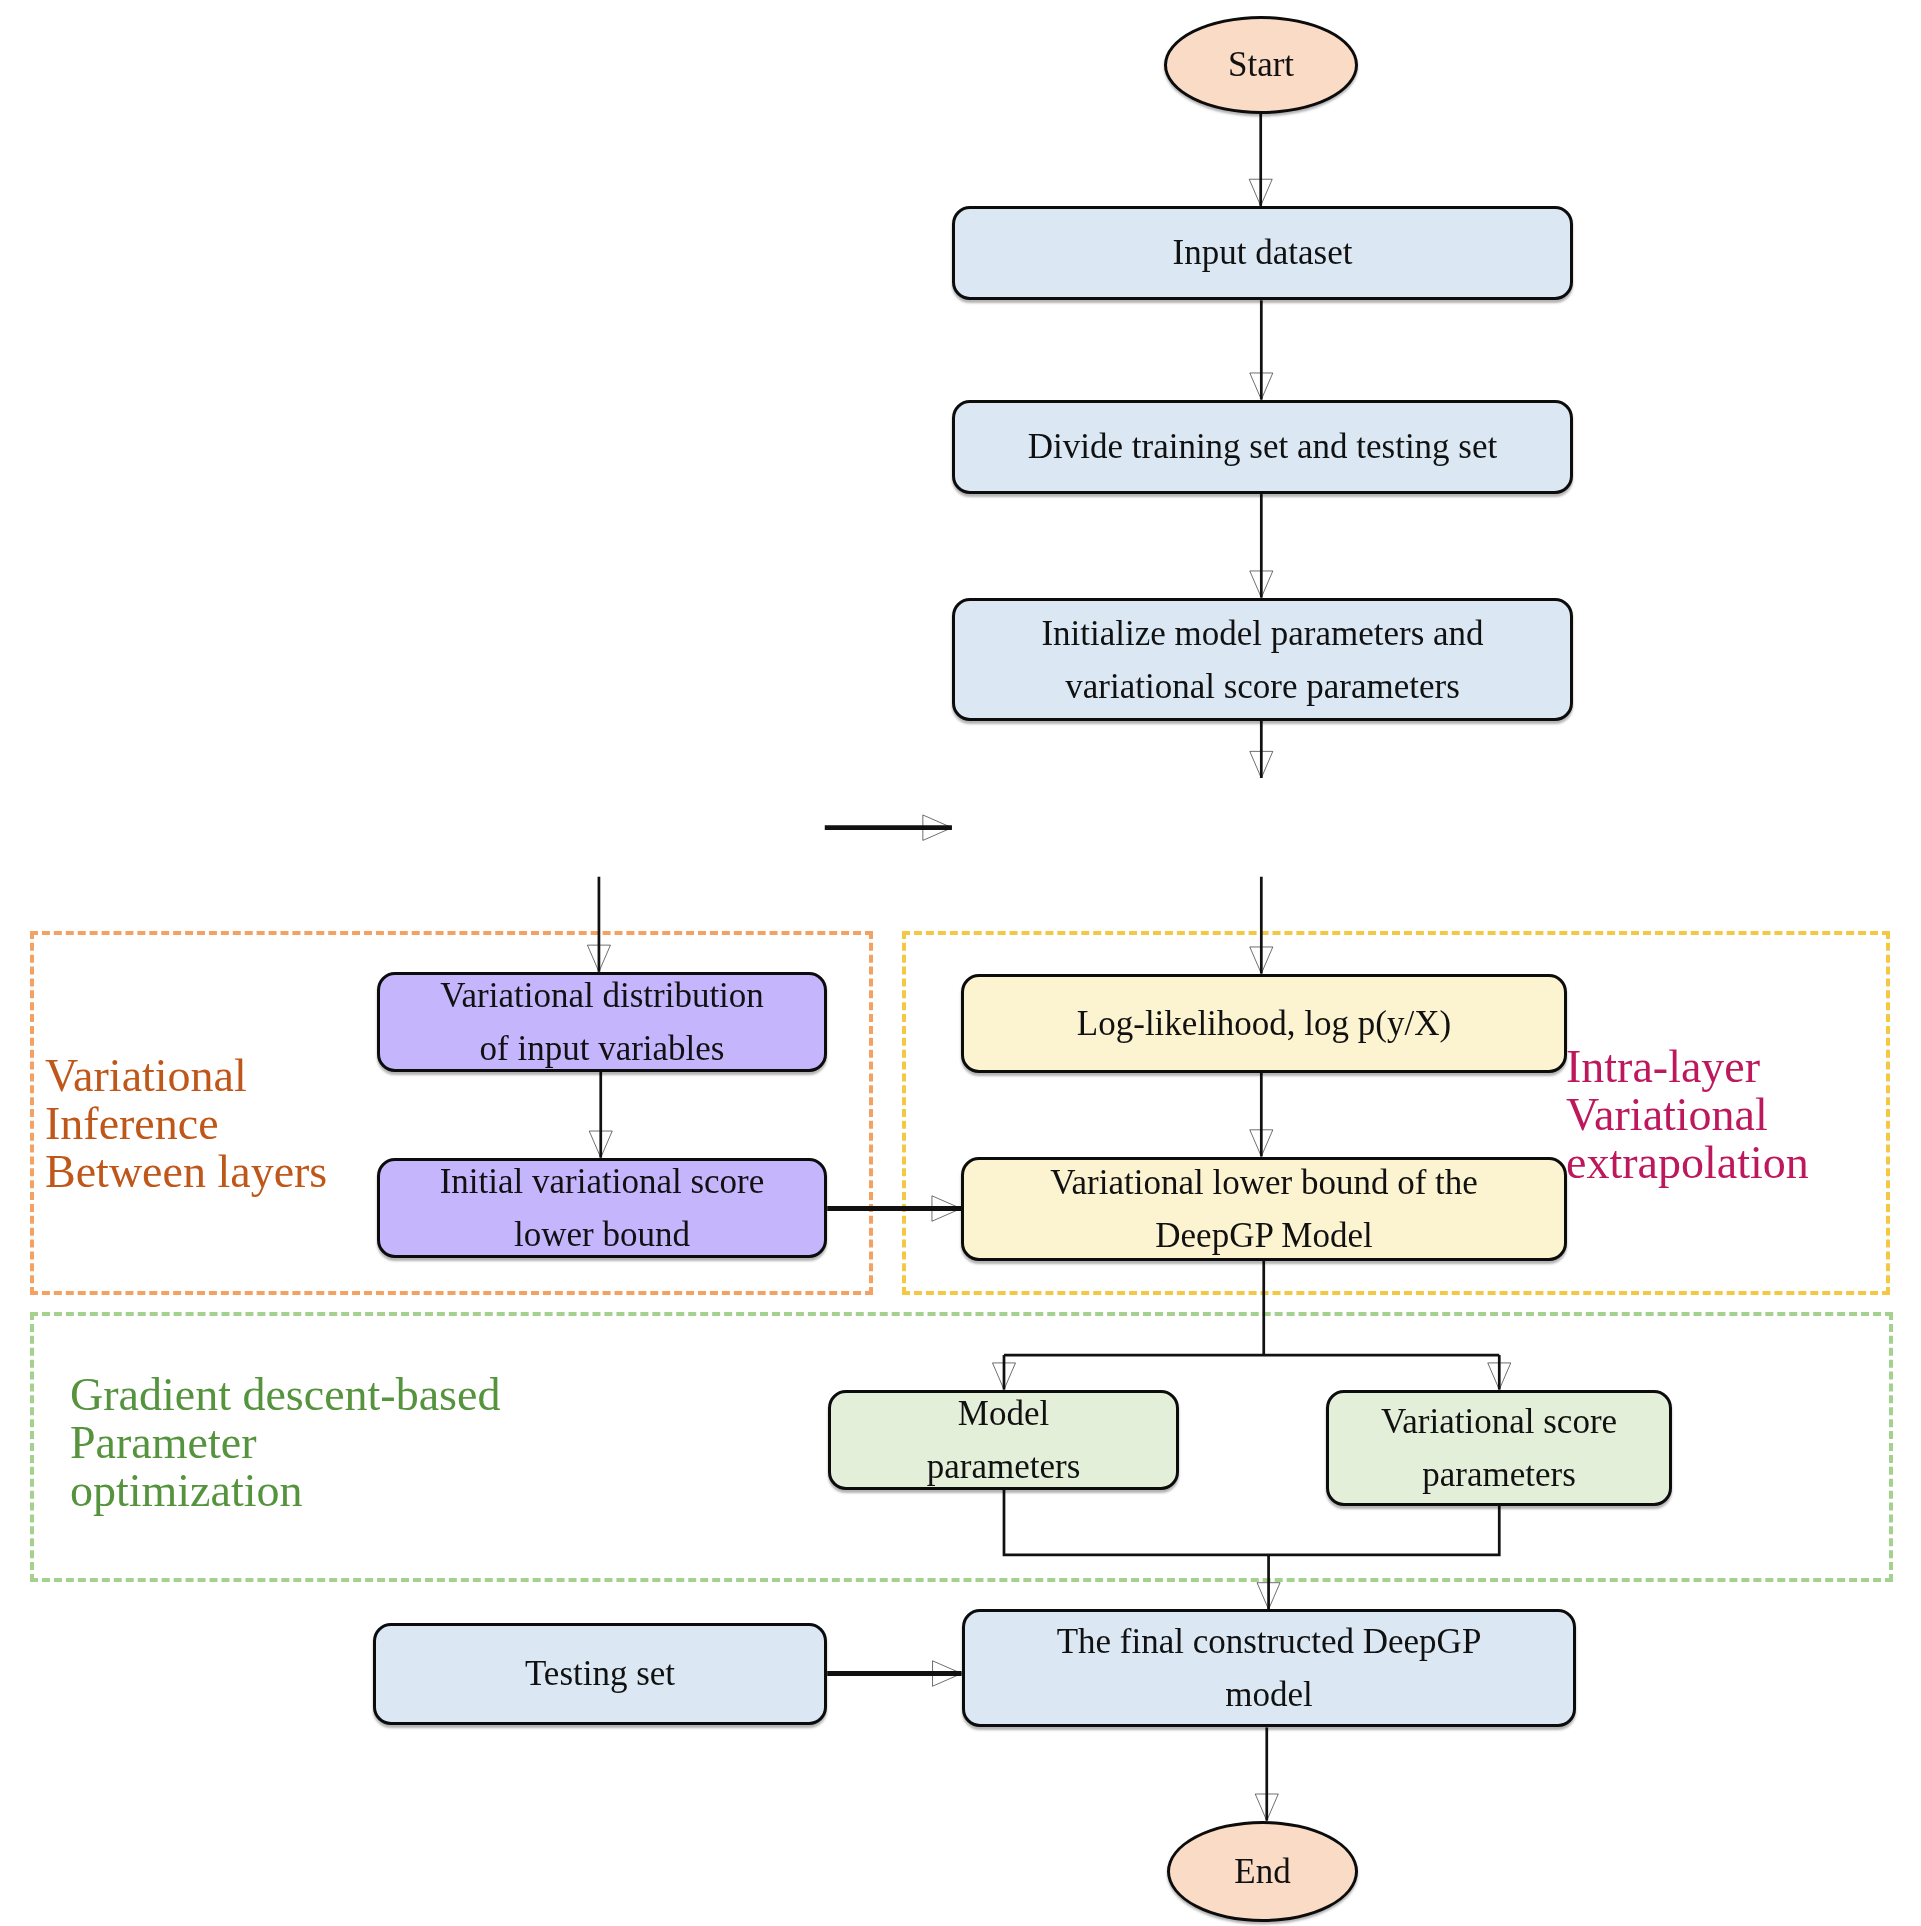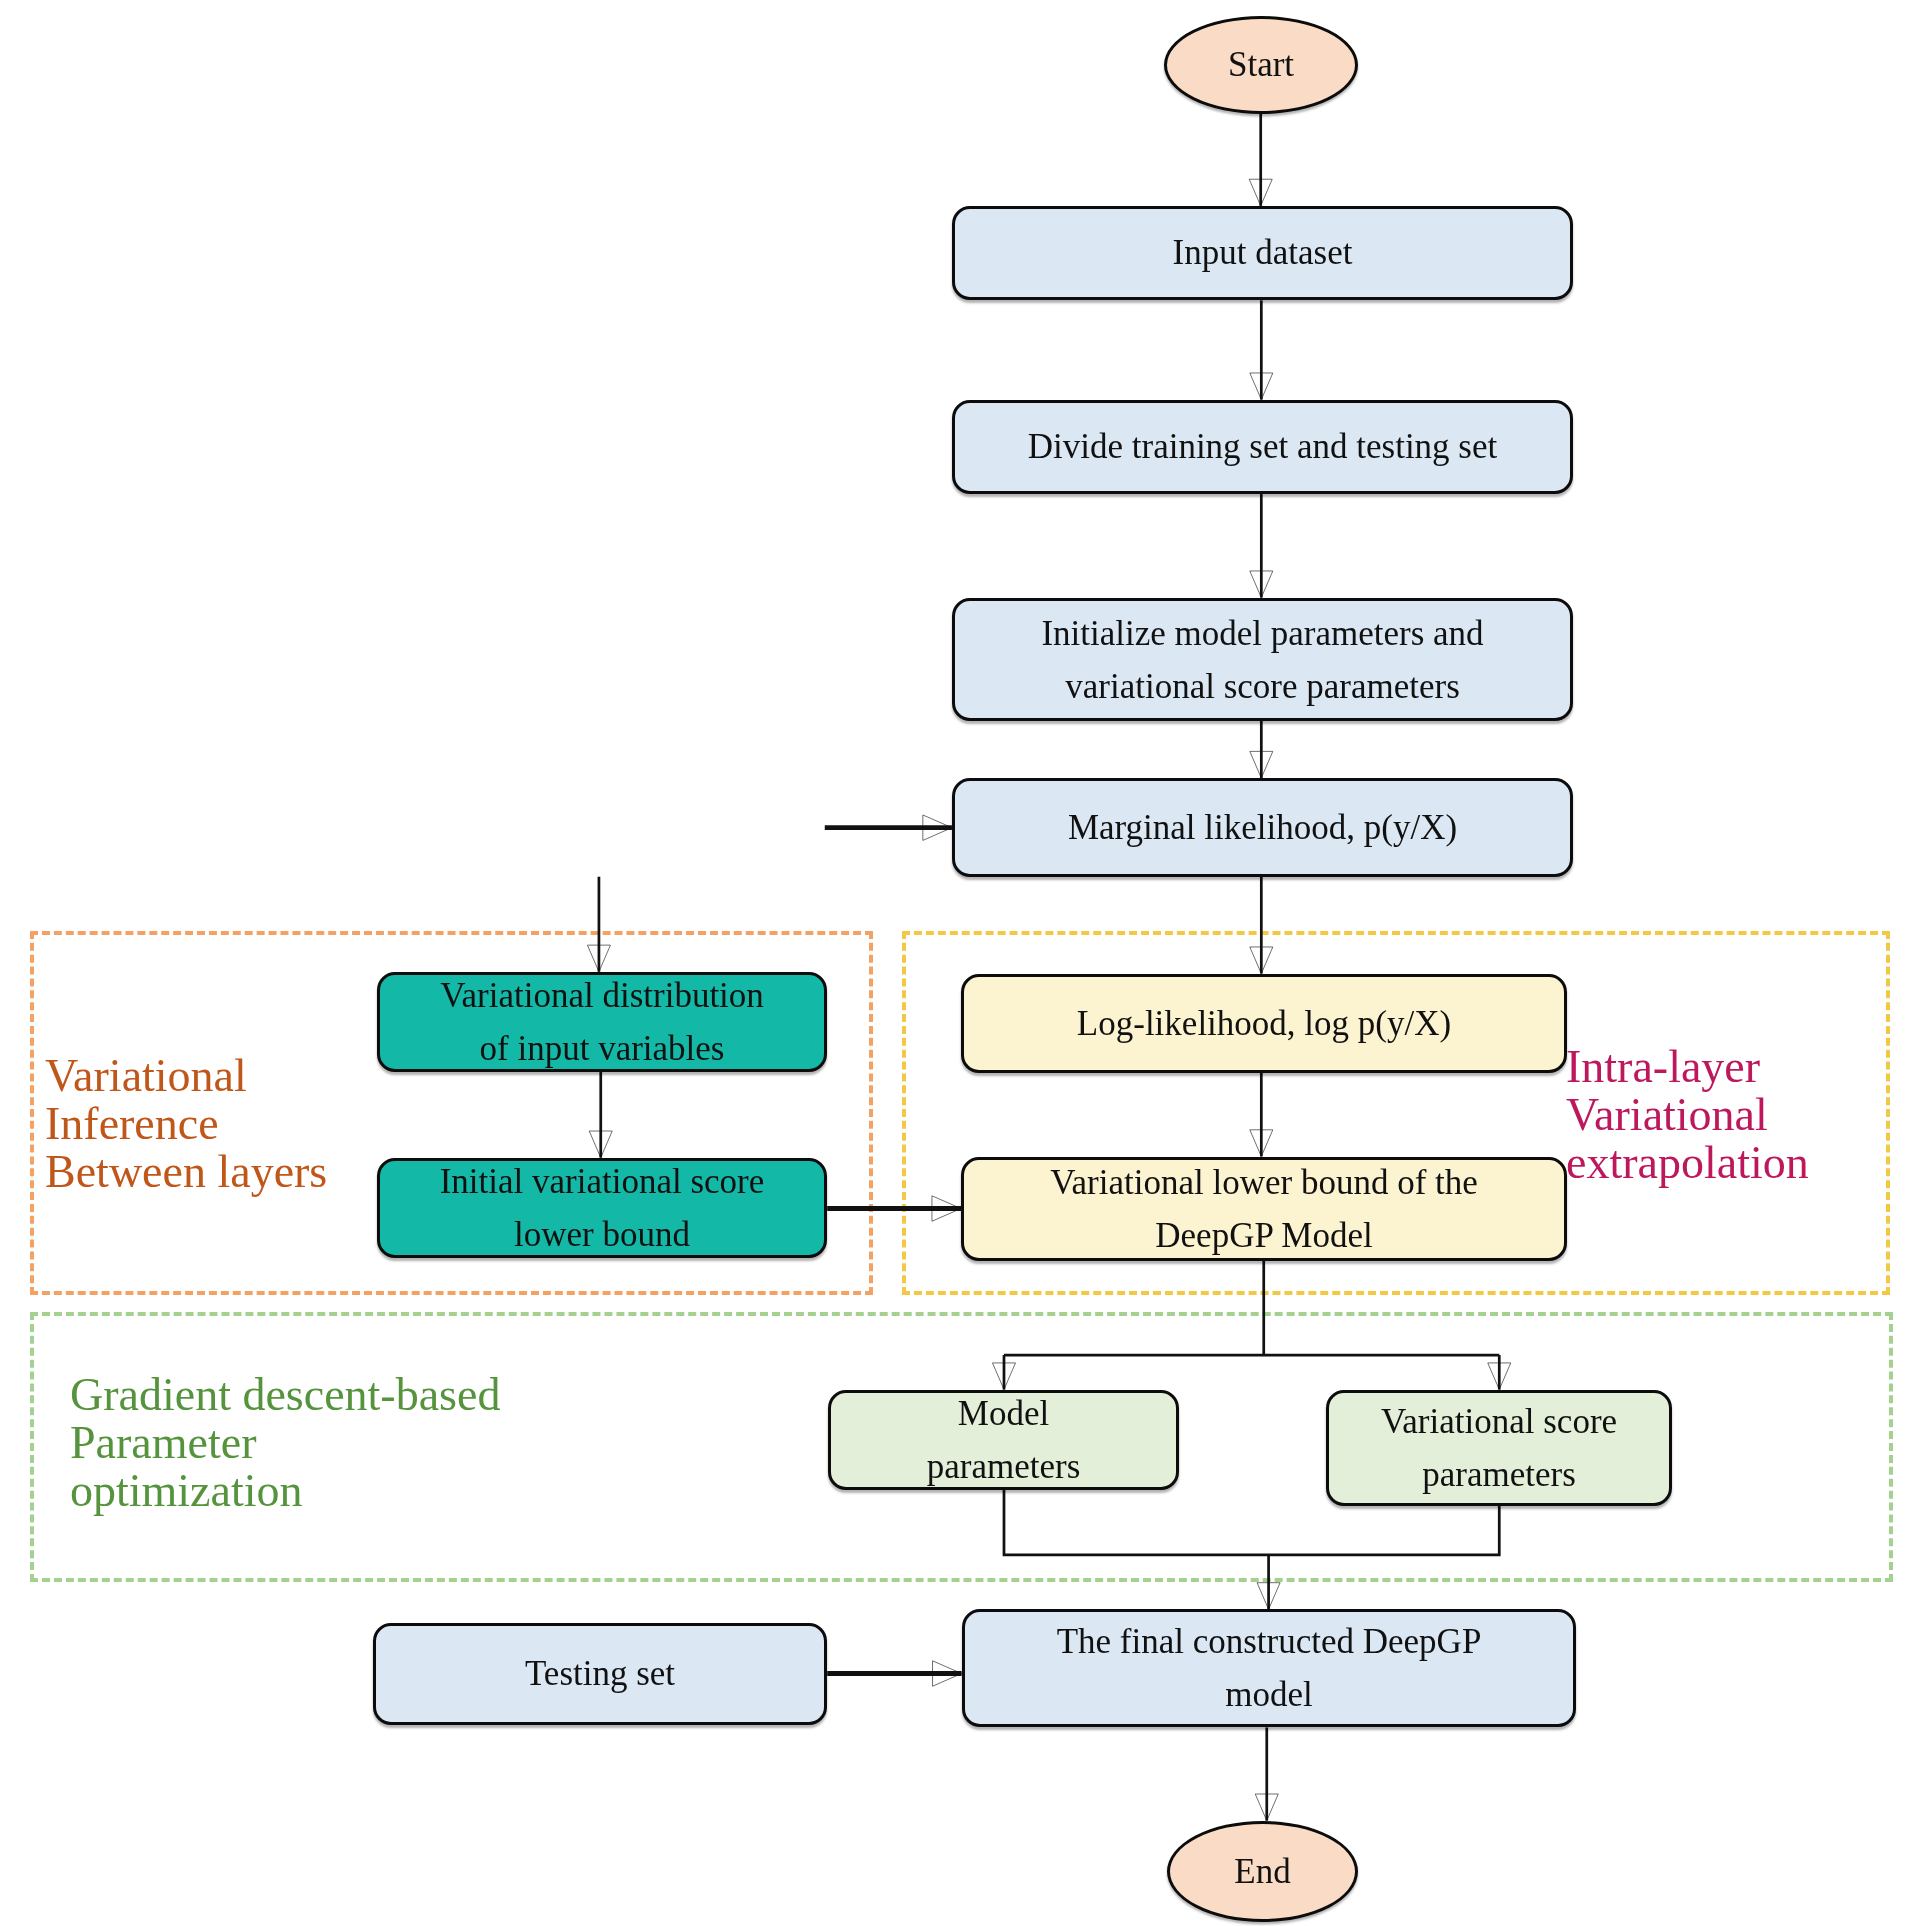--- a/index.html
+++ b/index.html
@@ -45,21 +45,21 @@
     color:#111111;
     z-index:3;
     padding:0 7.3px;
     box-shadow:0 3px 2.4px rgba(0,0,0,0.30);
   }
   .node .lbl{white-space:nowrap;}
   .node .ln{display:block;white-space:nowrap;line-height:53px;}
   .oval{border-radius:50%;box-shadow:0 2.4px 2.4px rgba(0,0,0,0.30);}
   .fill-terminal{background:#fadcc6;}
   .fill-process{background:#dbe8f4;}
-  .fill-pink{background:#14b8a6;}
+  .fill-pink{background:#c4b5fd;}
   .fill-yellow{background:#fcf3d0;}
   .fill-green{background:#e4efda;}
   .rlabel{
     position:absolute;
     z-index:3;
     font-size:46px;
     line-height:48px;
   }
   .rlabel .ln{display:block;white-space:nowrap;}
   .c-orange{color:#c0571a;}
@@ -120,23 +120,20 @@
   <div class="node fill-process" style="left:952px;top:400px;width:621px;height:94px;">
     <span class="lbl">Divide training set and testing set</span>
   </div>
 
   <div class="node fill-process" style="left:952px;top:598px;width:621px;height:123px;">
     <span class="ln">Initialize model parameters and</span>
     <span class="ln">variational score parameters</span>
   </div>
 
 
-  <div class="node fill-process" style="left:952px;top:778px;width:621px;height:99px;">
-    <span class="lbl">Marginal likelihood, p(y/X)</span>
-  </div>
 
   <div class="node fill-pink" style="left:377px;top:972px;width:450px;height:100px;">
     <span class="ln">Variational distribution</span>
     <span class="ln">of input variables</span>
   </div>
 
   <div class="node fill-yellow" style="left:961px;top:974px;width:606px;height:99px;">
     <span class="lbl">Log-likelihood, log p(y/X)</span>
   </div>
 

